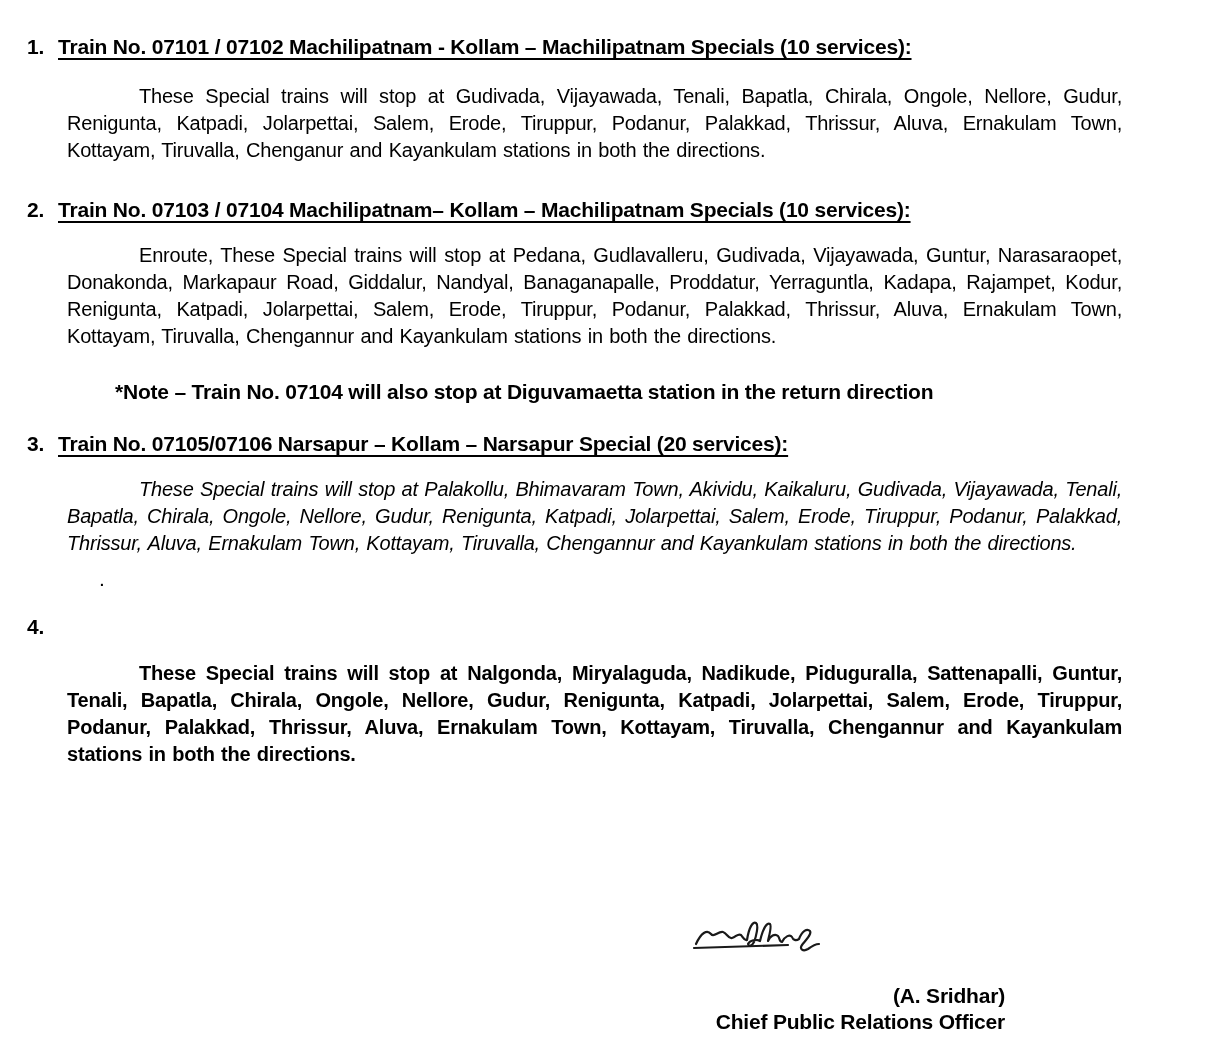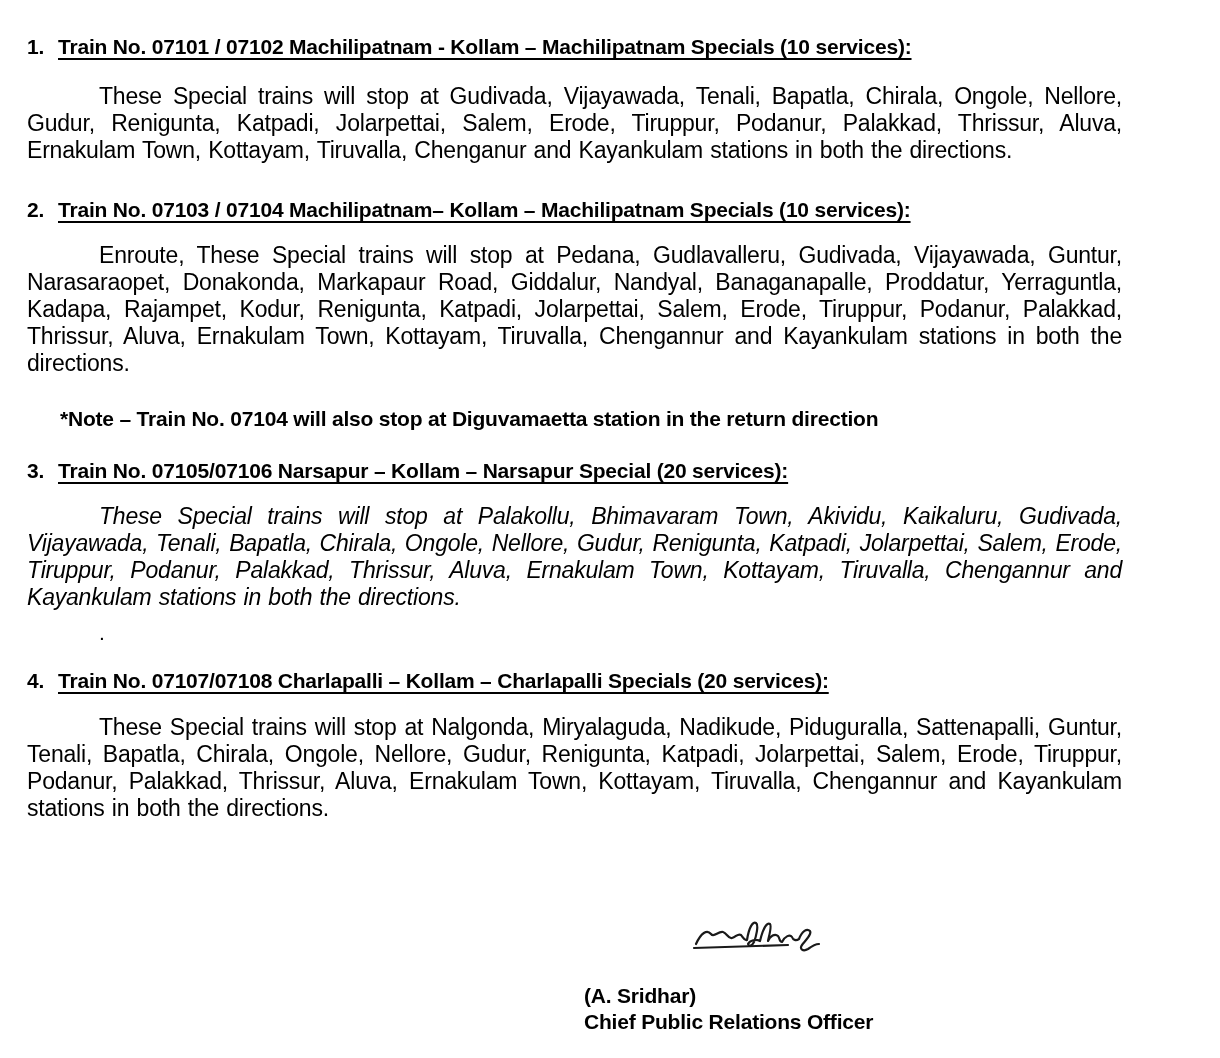--- a/index.html
+++ b/index.html
@@ -31,62 +31,63 @@
     flex: 0 0 31px;
     text-decoration: none;
   }
   .heading-text {
     text-decoration: underline;
     text-decoration-thickness: 2px;
     text-underline-offset: 4px;
     text-align: right;
   }
   .body-para {
-    font-size: 23px;
+    font-size: 20px;
     line-height: 27px;
     letter-spacing: -0.2px;
     word-spacing: 1px;
     text-align: justify;
     text-indent: 72px;
+    margin-left: 40px;
   }
   .mt-h1 { margin-top: 33px; }
   .mt-p1 { margin-top: 22px; }
   .mt-h2 { margin-top: 32px; }
   .mt-p2 { margin-top: 18px; }
   .note-line {
     margin-top: 28px;
-    margin-left: 33px;
+    margin-left: 88px;
     font-size: 21px;
     font-weight: 700;
     letter-spacing: -0.2px;
     line-height: 27px;
   }
   .mt-h3 { margin-top: 25px; }
   .mt-p3 { margin-top: 18px; font-style: italic; }
   .trailing-period {
     margin-top: 8px;
     margin-left: 72px;
     font-size: 21px;
     line-height: 27px;
   }
   .mt-h4 { margin-top: 21px; }
-  .mt-p4 { margin-top: 19px; }
+  .mt-p4 { margin-top: 19px; font-weight: bold; }
   .signature-image-wrap {
     position: absolute;
     left: 692px;
     top: 880px;
     width: 150px;
     height: 48px;
   }
   .signature-block {
     position: absolute;
-    left: 584px;
+    left: 605px;
     top: 950px;
     width: 400px;
-    text-align: left;
+    text-align: right;
     font-size: 21px;
     font-weight: 700;
     letter-spacing: -0.2px;
     line-height: 25.5px;
   }
   svg.sig { display: block; width: 150px; height: 48px; }
 </style>
 </head>
 <body>
 
@@ -107,21 +108,20 @@
 
   <div class="section-heading mt-h3">
     <span class="sec-num">3.</span>
     <span class="heading-text">Train No. 07105/07106 Narsapur – Kollam – Narsapur Special (20 services):</span>
   </div>
   <p class="body-para mt-p3">These Special trains will stop at Palakollu, Bhimavaram Town, Akividu, Kaikaluru, Gudivada, Vijayawada, Tenali, Bapatla, Chirala, Ongole, Nellore, Gudur, Renigunta, Katpadi, Jolarpettai, Salem, Erode, Tiruppur, Podanur, Palakkad, Thrissur, Aluva, Ernakulam Town, Kottayam, Tiruvalla, Chengannur and Kayankulam stations in both the directions.</p>
   <div class="trailing-period">.</div>
 
   <div class="section-heading mt-h4">
     <span class="sec-num">4.</span>
-    <span class="heading-text">Train No. 07107/07108 Charlapalli – Kollam – Charlapalli Specials (20 services):</span>
   </div>
   <p class="body-para mt-p4">These Special trains will stop at Nalgonda, Miryalaguda, Nadikude, Piduguralla, Sattenapalli, Guntur, Tenali, Bapatla, Chirala, Ongole, Nellore, Gudur, Renigunta, Katpadi, Jolarpettai, Salem, Erode, Tiruppur, Podanur, Palakkad, Thrissur, Aluva, Ernakulam Town, Kottayam, Tiruvalla, Chengannur and Kayankulam stations in both the directions.</p>
 
   <div class="signature-image-wrap">
     <svg class="sig" viewBox="0 0 150 48" fill="none" stroke="#1a1a1a" stroke-width="2.2" stroke-linecap="round" stroke-linejoin="round">
       <path d="M4,31 C9,20 15,16 19,21 C22,25 26,18 31,19 C35,20 36,26 40,25 C44,24 46,20 49,22 C51,24 52,28 55,27
                C57,14 61,8 64,10 C67,12 64,24 62,29 C60,33 57,34 56,31
                C58,27 64,26 68,28
                C71,15 75,9 78,11 C80,13 77,23 76,28 C78,23 83,20 86,23 C88,25 87,29 90,29
                C93,23 98,21 100,24 C101,27 104,28 107,26

